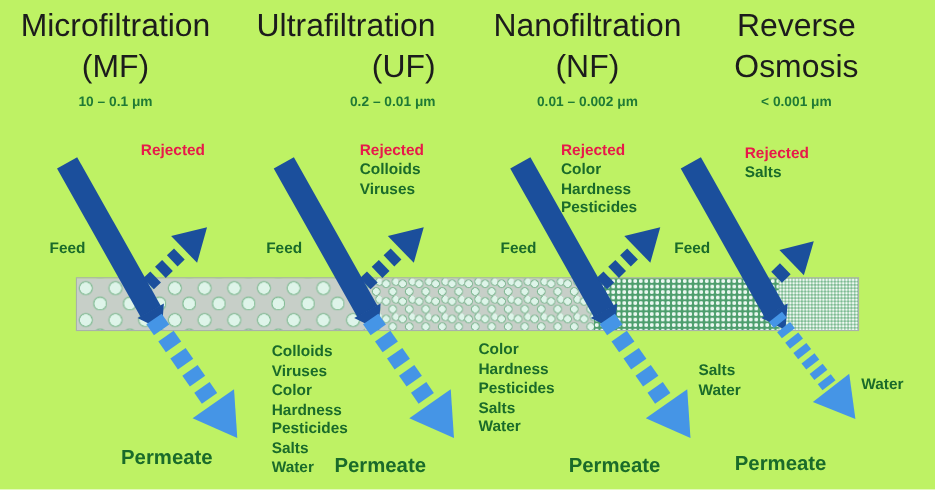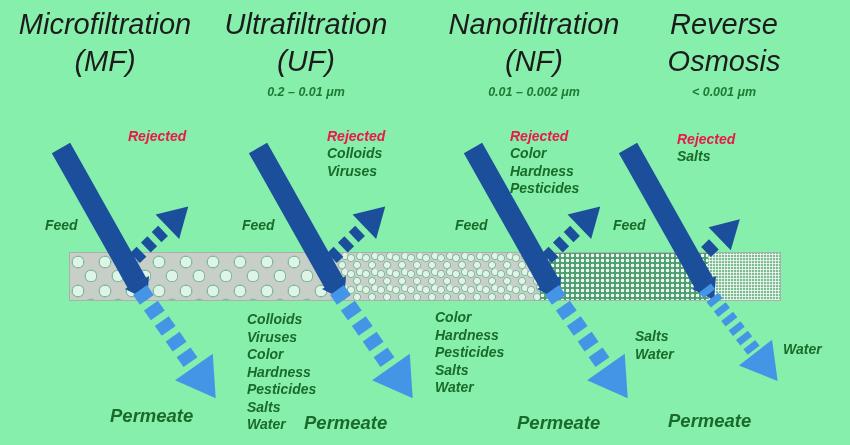--- a/index.html
+++ b/index.html
@@ -1,20 +1,19 @@
 <!DOCTYPE html>
 <html><head>
 <meta charset="utf-8">
 <style>
   html,body{margin:0;padding:0;background:#ffffff;}
   #stage{
     position:relative;width:850px;height:445px;overflow:hidden;
-    background:#86efac;
+    background:#bef264;
     font-family:"Liberation Sans","DejaVu Sans",sans-serif;
-    font-style:italic;
   }
   
   .col-title{position:absolute;top:6px;text-align:center;color:#1c1c1c;}
   .col-title .t1{font-size:29px;line-height:37px;font-weight:400;}
   .col-title .t2{font-size:29px;line-height:37px;font-weight:400;}
   .col-title .range{font-size:12.5px;line-height:16px;font-weight:700;color:#1f7a35;margin-top:4px;}
   
   .band{position:absolute;left:70px;top:253px;width:710px;height:47px;display:flex;
         outline:1px solid #a9b2aa;}
   .seg{height:100%;}
@@ -49,22 +48,23 @@
   .perm-lbl{width:130px;font-size:18.5px;}
 </style>
 </head>
 <body>
 
 <div id="stage">
 
   <div class="col-title" style="left:0px;width:210px;">
     <div class="t1">Microfiltration</div>
     <div class="t2">(MF)</div>
-  </div>
-  <div class="col-title" style="left:201px;width:210px;">
+    <div class="range">10 – 0.1 μm</div>
+  </div>
+  <div class="col-title" style="left:186px;width:210px;text-align:right;">
     <div class="t1">Ultrafiltration</div>
     <div class="t2">(UF)</div>
     <div class="range">0.2 – 0.01 μm</div>
   </div>
   <div class="col-title" style="left:429px;width:210px;">
     <div class="t1">Nanofiltration</div>
     <div class="t2">(NF)</div>
     <div class="range">0.01 – 0.002 μm</div>
   </div>
   <div class="col-title" style="left:614px;width:220px;">

